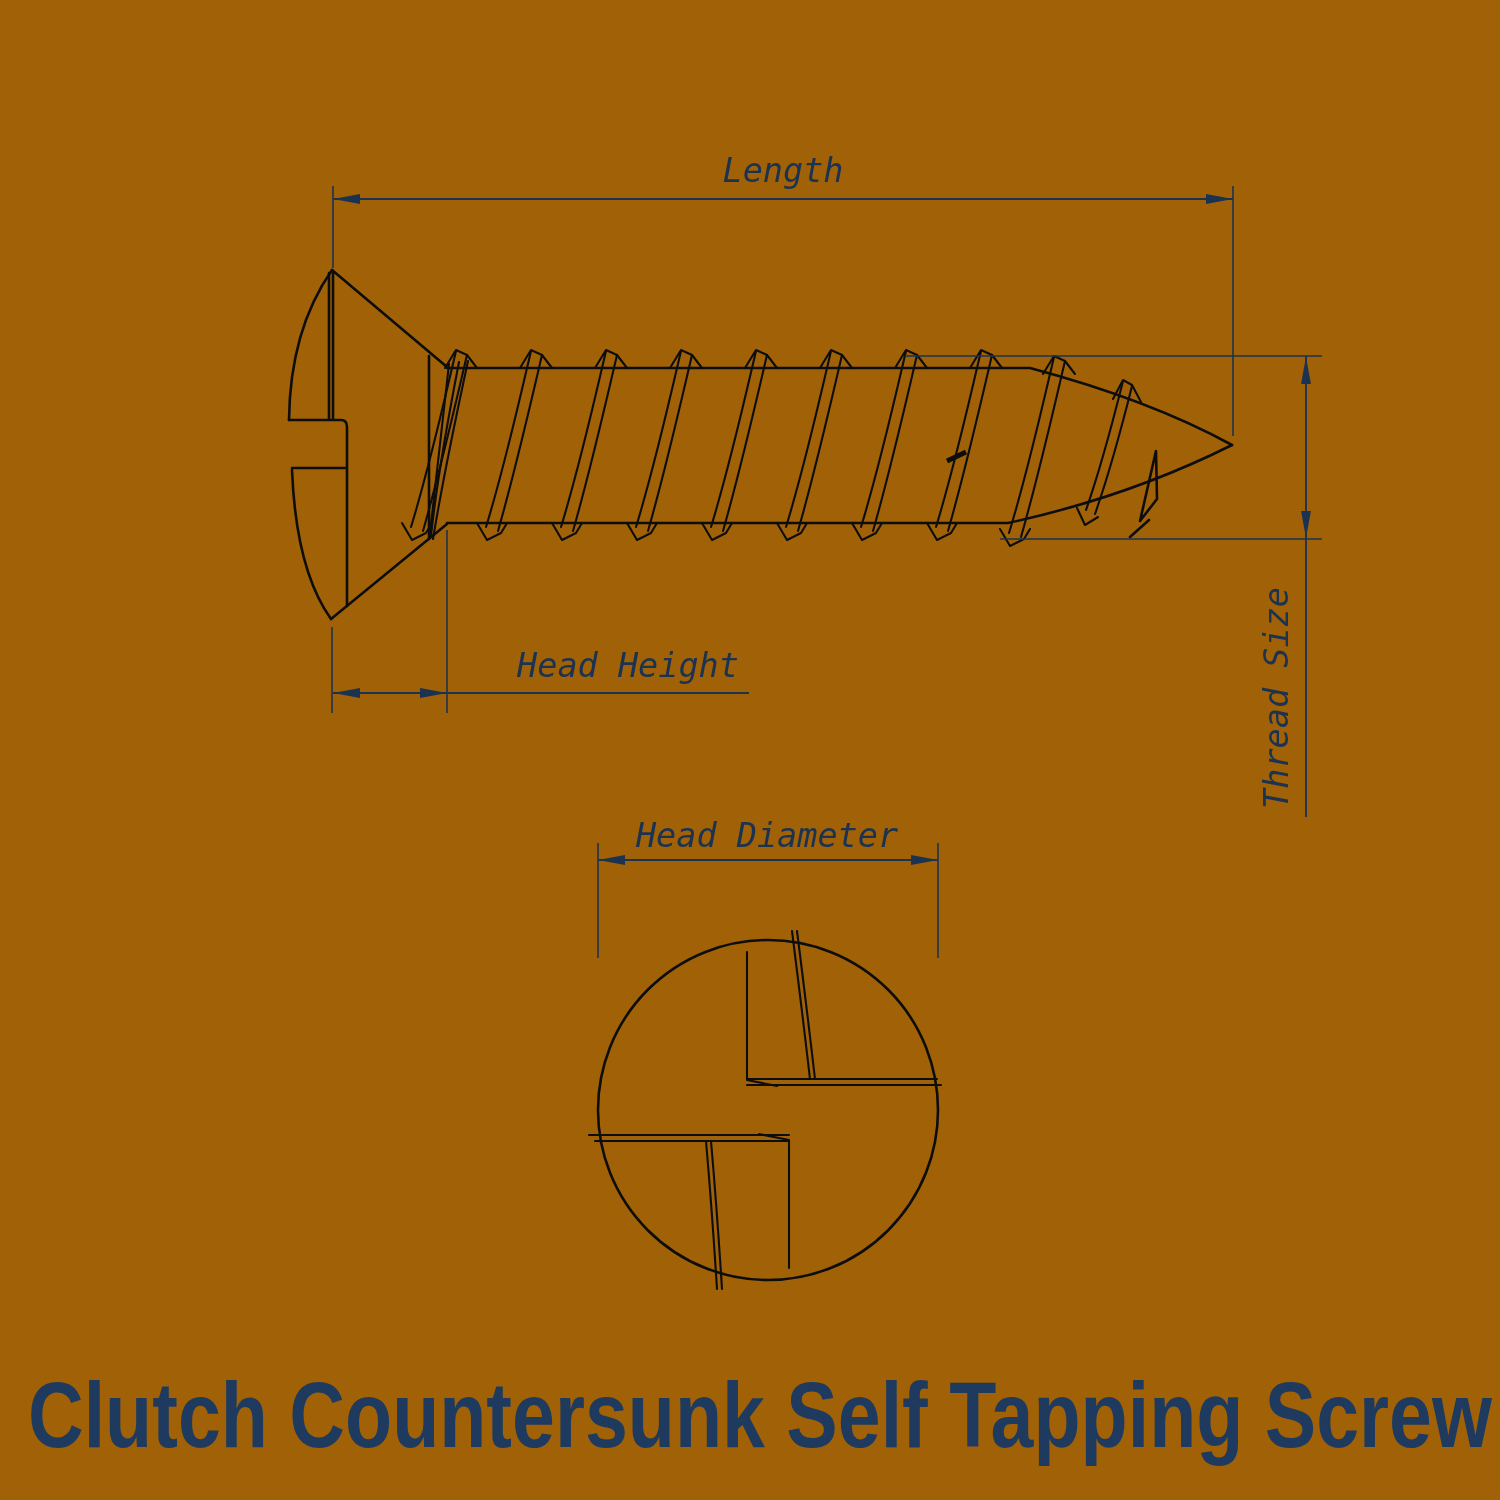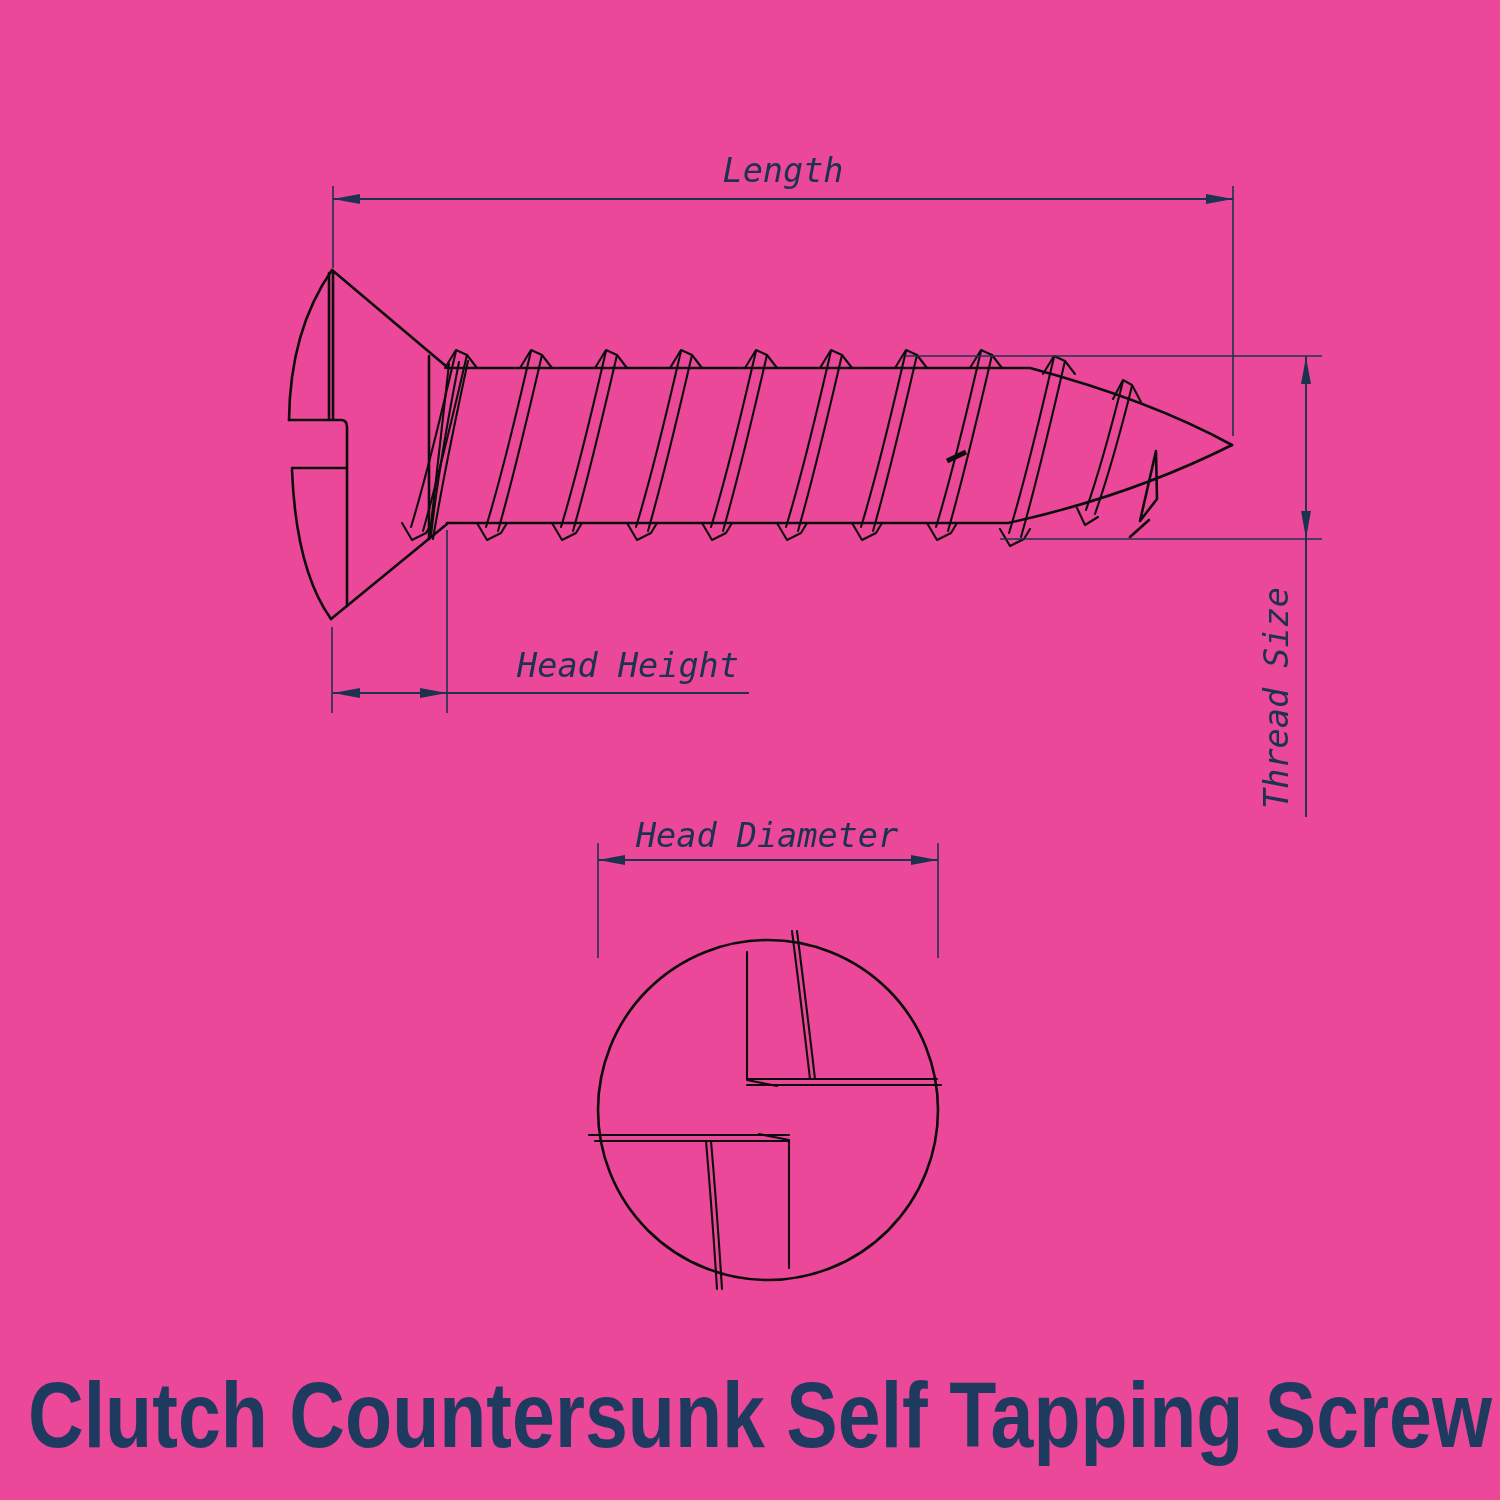--- a/index.html
+++ b/index.html
@@ -1,16 +1,16 @@
 <!DOCTYPE html>
 <html><head>
 <meta charset="utf-8">
 <style>
   html,body{margin:0;padding:0;background:#ffffff;}
-  .stage{position:relative;width:1500px;height:1500px;background:#ec4899;overflow:hidden;}
+  .stage{position:relative;width:1500px;height:1500px;background:#a16207;overflow:hidden;}
   svg{display:block;}
   .ink{stroke:#0d0d0d;fill:none;stroke-width:2.6;stroke-linecap:round;stroke-linejoin:round;}
   .ink-thin{stroke:#0d0d0d;fill:none;stroke-width:2.1;stroke-linecap:round;stroke-linejoin:round;}
   .dimline{stroke:#1b3350;fill:none;stroke-width:1.9;}
   .extline{stroke:#1b3350;fill:none;stroke-width:1.6;}
   .arrow{fill:#1b3350;stroke:none;}
   .dimtext{font-family:"DejaVu Sans Mono","Liberation Mono",monospace;font-style:italic;font-size:33.5px;fill:#1b3350;}
   .titletext{font-family:"Liberation Sans","DejaVu Sans",sans-serif;font-weight:bold;font-size:92px;fill:#1e3a5f;}
 </style>
 </head>

